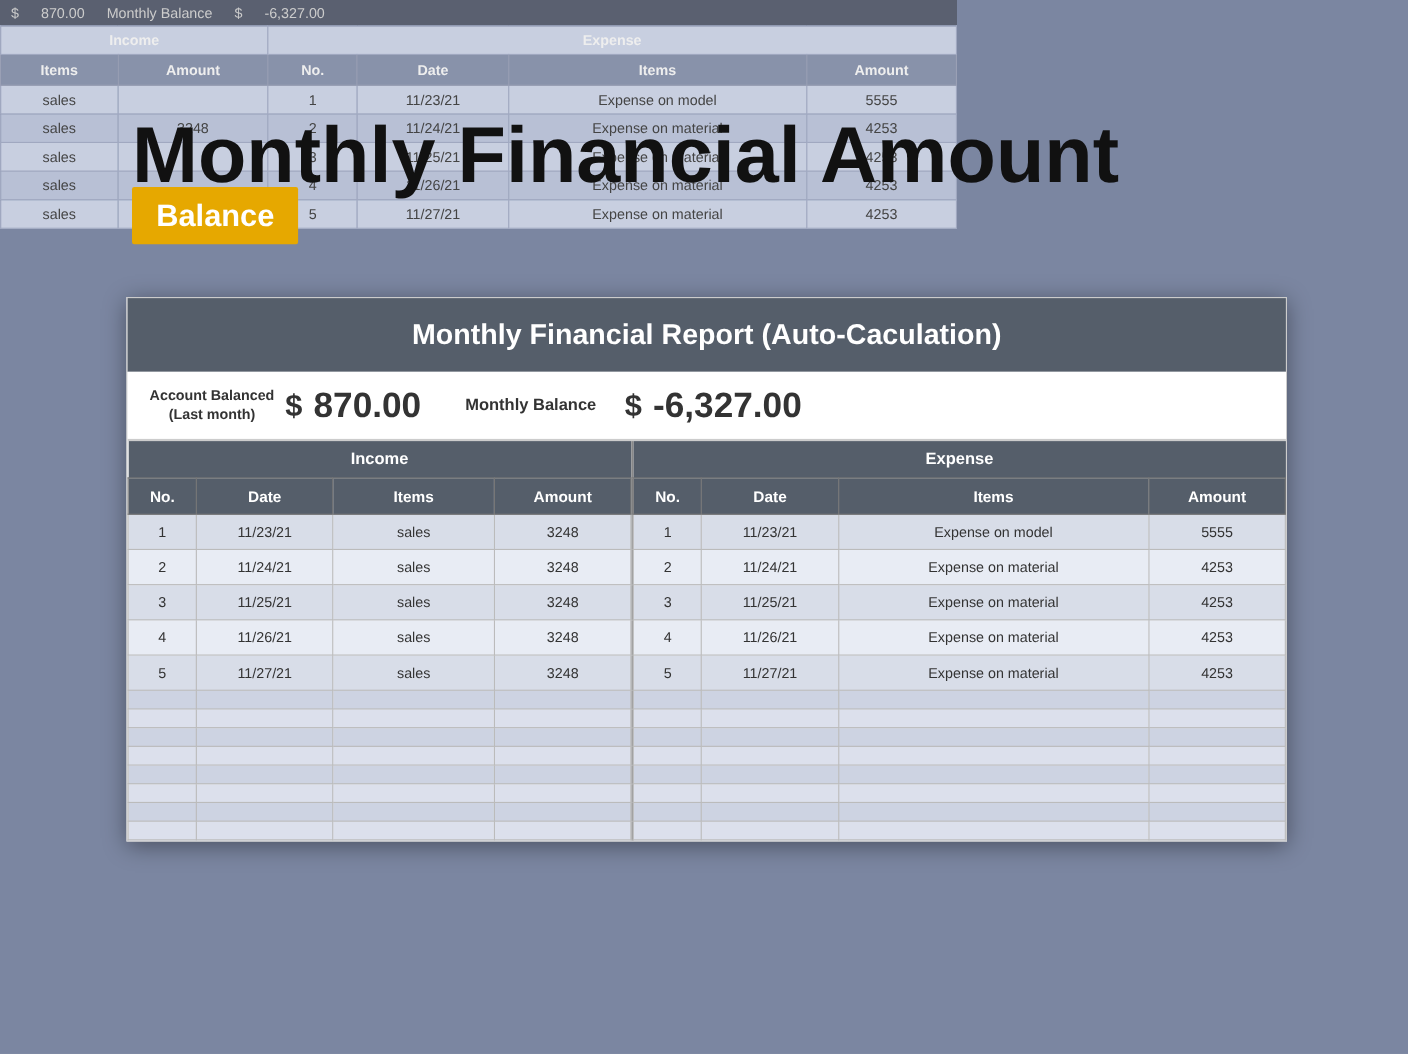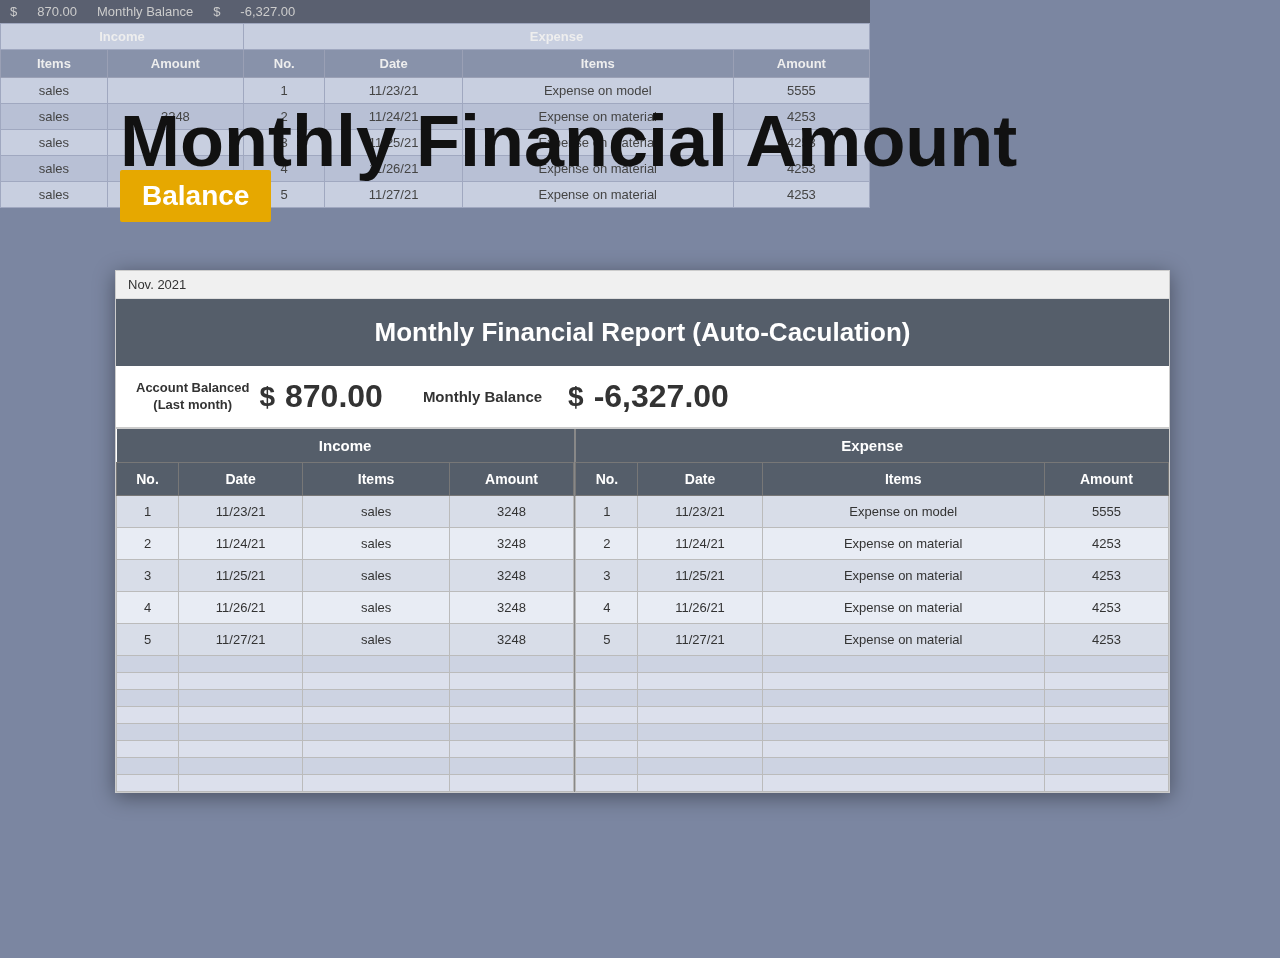--- a/index.html
+++ b/index.html
@@ -289,21 +289,20 @@
   </tr>
       </tbody>
   </table>
 </div>
 
 <div class="overlay-title">Monthly Financial Amount</div>
 
 <div class="finance-badge">Balance</div>
 
 <div class="report-card">
-  <div class="report-date">Nov. 2021</div>
   <div class="report-header">Monthly Financial Report  (Auto-Caculation)</div>
 
   <div class="summary-row">
     <div class="summary-label">Account Balanced<br>(Last month)</div>
     <div class="summary-dollar">$</div>
     <div class="summary-value">870.00</div>
     <div class="summary-balance-label">Monthly Balance</div>
     <div class="summary-dollar" style="margin-left:16px;">$</div>
     <div class="summary-value">-6,327.00</div>
   </div>

